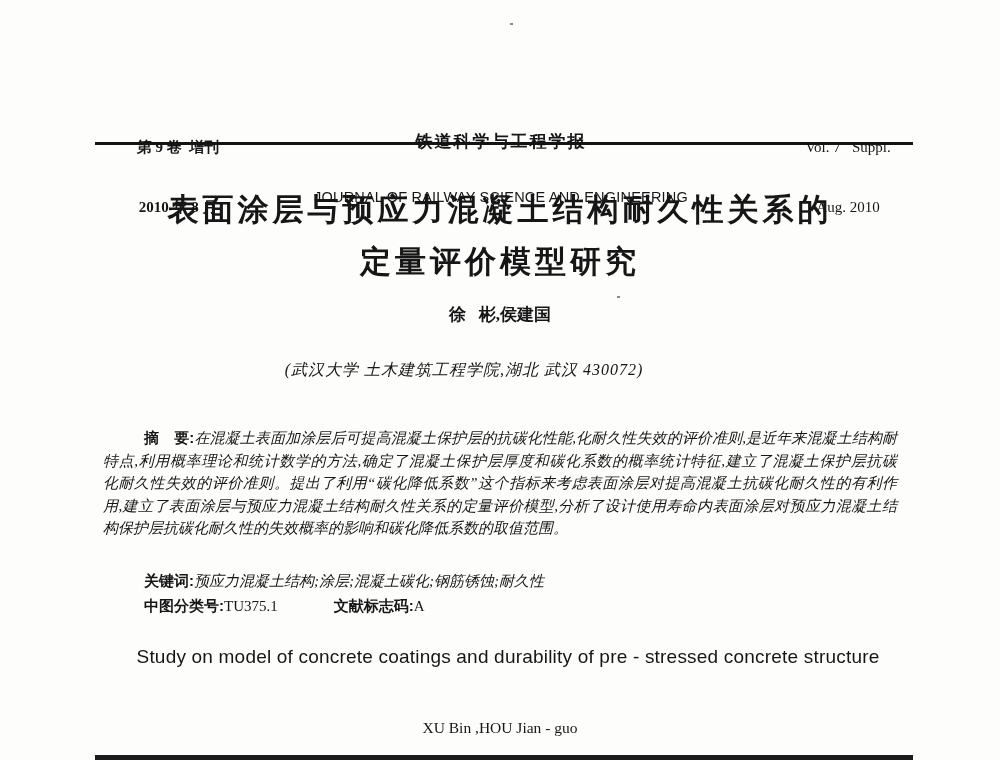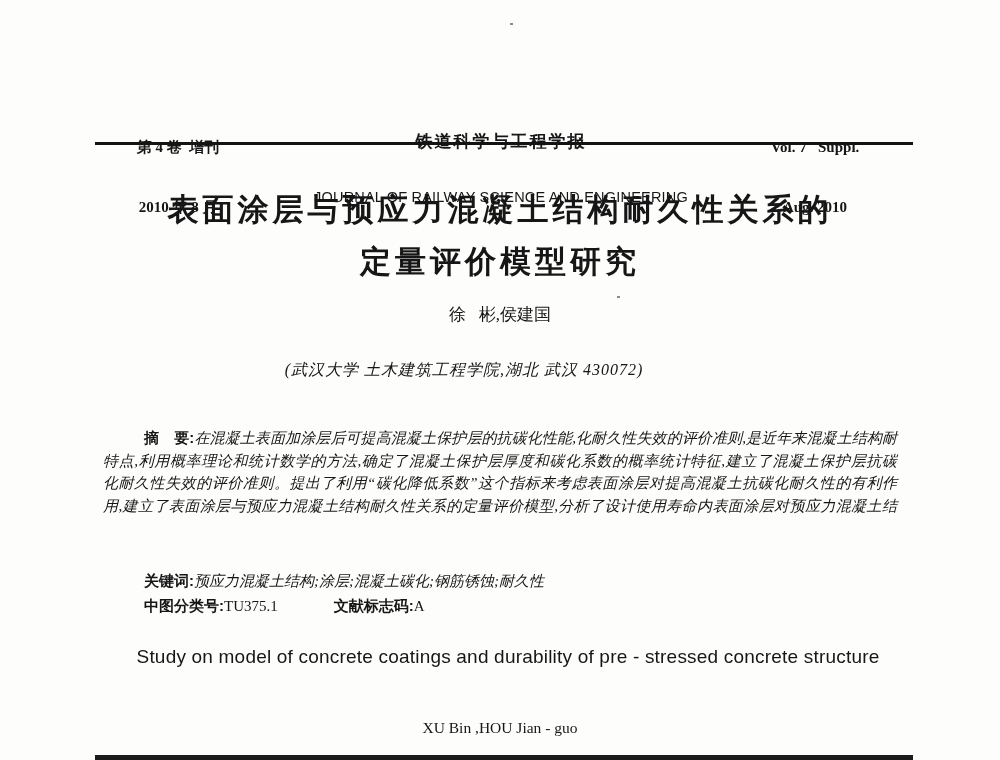--- a/index.html
+++ b/index.html
@@ -24,38 +24,38 @@
   }
   .hdr-center .cn {
     font-family:"Liberation Sans", sans-serif;
     font-weight:bold; font-size:17px; line-height:21px; letter-spacing:2px;
   }
   .hdr-center .en {
     font-family:"Liberation Sans", sans-serif;
     font-weight:normal; font-size:14.5px; line-height:18px; letter-spacing:0.2px;
   }
   .hdr-right {
-    position:absolute; top:97px; left:732px; width:166px;
+    position:absolute; top:97px; left:765px; width:166px;
     text-align:center; font-size:15px; line-height:20px;
-    font-weight:bold; white-space:pre;
+    font-weight:normal; white-space:pre;
   }
   .hdr-rule {
     position:absolute; top:142px; left:95px; width:818px; height:3px;
     background:#141414;
   }
   
   .title {
     position:absolute; top:184px; left:0; width:1000px;
     text-align:center;
     font-family:"Liberation Sans", sans-serif;
     font-weight:bold; font-size:31px; line-height:52px; letter-spacing:4px;
   }
   .authors {
     position:absolute; top:304px; left:0; width:1000px;
-    text-align:center; font-size:17px; font-weight:normal; line-height:22px;
+    text-align:center; font-size:17px; font-weight:bold; line-height:22px;
     white-space:pre;
   }
   .affiliation {
     position:absolute; top:359px; left:0; width:928px;
     text-align:center; font-size:16px; font-style:italic; line-height:22px;
     letter-spacing:1px; white-space:pre;
   }
   
   .abstract {
     position:absolute; top:427px; left:103px; width:794px;
@@ -90,21 +90,21 @@
   }
   .bottom-rule {
     position:absolute; top:755px; left:95px; width:818px; height:5px;
     background:#1b1b1b;
   }
 </style>
 </head>
 <body>
 
 <div class="hdr-left">
-  <div>第 4 卷  增刊</div>
+  <div>第 9 卷  增刊</div>
   <div>2010 年 8 月</div>
 </div>
 
 <div class="hdr-center">
   <div class="cn">铁道科学与工程学报</div>
   <div class="en">JOURNAL OF RAILWAY SCIENCE AND ENGINEERING</div>
 </div>
 
 <div class="hdr-right">
   <div>Vol. 7   Suppl.</div>
@@ -121,20 +121,21 @@
 <div class="authors">徐   彬,侯建国</div>
 <div class="affiliation">(武汉大学 土木建筑工程学院,湖北 武汉 430072)</div>
 
 <div class="abstract">
   <div class="abs-line">
     <span class="bold-label">摘　要:</span><span>在混凝土表面加涂层后可提高混凝土保护层的抗碳化性能,化耐久性失效的评价准则,是近年来混凝土结构耐</span>
   </div>
   <div class="abs-line">特点,利用概率理论和统计数学的方法,确定了混凝土保护层厚度和碳化系数的概率统计特征,建立了混凝土保护层抗碳</div>
   <div class="abs-line">化耐久性失效的评价准则。提出了利用“碳化降低系数”这个指标来考虑表面涂层对提高混凝土抗碳化耐久性的有利作</div>
   <div class="abs-line">用,建立了表面涂层与预应力混凝土结构耐久性关系的定量评价模型,分析了设计使用寿命内表面涂层对预应力混凝土结</div>
+  <div class="abs-line last">构保护层抗碳化耐久性的失效概率的影响和碳化降低系数的取值范围。</div>
 </div>
 
 <div class="keywords">
   <span class="bold-label">关键词:</span><span>预应力混凝土结构;涂层;混凝土碳化;钢筋锈蚀;耐久性</span>
 </div>
 
 <div class="clc">
   <span class="bold-label">中图分类号:</span><span>TU375.1</span><span class="bold-label gap">文献标志码:</span><span>A</span>
 </div>
 

